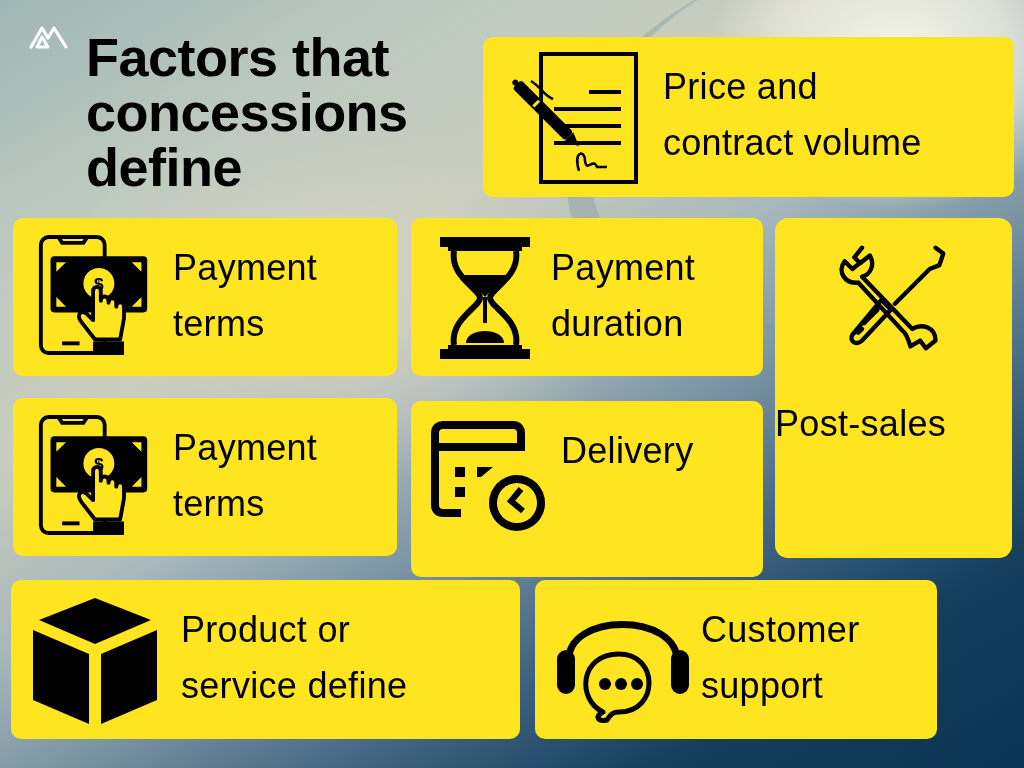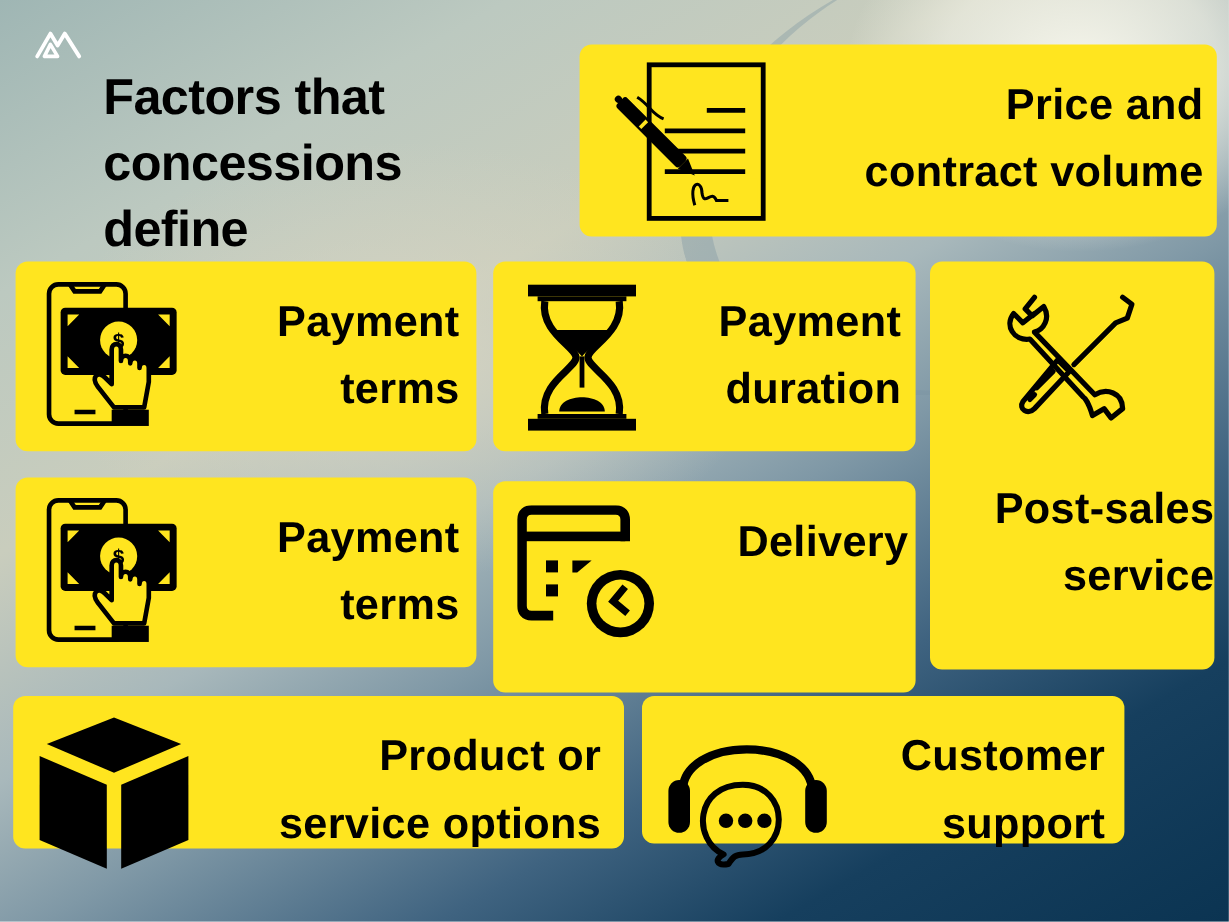--- a/index.html
+++ b/index.html
@@ -15,32 +15,31 @@
   .swoosh {
     position:absolute; left:560px; top:-40px; width:520px; height:360px;
     border-radius:50%;
     border-left:26px solid rgba(120,145,160,0.35);
     transform:rotate(-18deg);
     pointer-events:none;
   }
   .logo { position:absolute; left:28px; top:24px; width:42px; height:26px; }
   .title {
     position:absolute; left:86px; top:30px;
-    font-size:42px; line-height:55px; font-weight:700; color:#000;
+    font-size:54px; line-height:55px; font-weight:700; color:#000;
     letter-spacing:-0.5px;
-    margin-top:23px;
   }
   .title span { display:block; }
   .card {
     position:absolute; background:#ffe51f; border-radius:10px;
     display:flex; align-items:center;
   }
   .card .icon { position:absolute; }
   .card .label {
-    position:absolute; text-align:right; font-weight:700; color:#000;
+    position:absolute; text-align:left; font-weight:400; color:#000;
     font-size:36px; line-height:56px; letter-spacing:0.3px;
   }
   .card .label span { display:block; white-space:nowrap; }
 </style>
 </head>
 <body>
 
 <div class="swoosh"></div>
 
 <svg class="logo" viewBox="0 0 42 26">
@@ -107,33 +106,32 @@
     <path d="M22 38 L68 38 C 60 48, 50 54, 45 60 C 40 54, 30 48, 22 38 Z" fill="#000"></path>
     <rect x="43" y="60" width="4" height="26" fill="#000"></rect>
     <path d="M26 106 C 26 90, 64 90, 64 106 Z" fill="#000"></path>
   </svg>
   <div class="label" style="left:140px;top:22px;width:200px;">
     <span>Payment</span>
     <span>duration</span>
   </div>
 </div>
 
-<div class="card" style="left:775px;top:218px;width:237px;height:340px;">
+<div class="card" style="left:775px;top:218px;width:237px;height:340px;border-radius:13px;">
   <svg class="icon" viewBox="0 0 120 120" style="left:58px;top:22px;width:120px;height:116px;">
     <g fill="none" stroke="#000" stroke-width="4.5" stroke-linejoin="round" stroke-linecap="round">
       <path d="M28 8 L20 18 L26 24 L36 16 C 42 26, 36 36, 28 38 L 80 92 C 90 86, 104 90, 104 104 L 94 112 L 88 104 L 78 110 C 74 96, 70 94, 70 94 L 24 44 C 10 46, 2 32, 10 22 L 18 30 L 28 22"></path>
       <path d="M104 8 L112 14 L108 26 L98 30 L62 66"></path>
       <path d="M48 62 L58 72 L28 104 C 22 110, 14 104, 18 98 Z"></path>
       <line x1="30" y1="86" x2="44" y2="72"></line>
       <line x1="24" y1="96" x2="28" y2="92"></line>
     </g>
   </svg>
   <div class="label" style="left:0;top:178px;width:237px;">
     <span>Post-sales</span>
-    <span>service</span>
   </div>
 </div>
 
 <div class="card" style="left:13px;top:398px;width:384px;height:158px;">
   <svg class="icon" viewBox="0 0 120 130" style="left:24px;top:14px;width:116px;height:128px;">
     <rect x="4" y="4" width="66" height="120" rx="8" fill="none" stroke="#000" stroke-width="4"></rect>
     <path d="M22 4 L26 10 L48 10 L52 4" fill="none" stroke="#000" stroke-width="4"></path>
     <line x1="26" y1="114" x2="44" y2="114" stroke="#000" stroke-width="4"></line>
     <rect x="14" y="24" width="100" height="58" rx="4" fill="#000"></rect>
     <path d="M20 30 L30 30 L20 40 Z M108 30 L98 30 L108 40 Z M20 76 L30 76 L20 66 Z M108 76 L98 76 L108 66 Z" fill="#ffe51f"></path>
@@ -157,33 +155,33 @@
     <path d="M46 46 L62 46 L50 56 L46 56 Z" fill="#000"></path>
     <circle cx="86" cy="82" r="28" fill="#000"></circle>
     <circle cx="86" cy="82" r="20" fill="#ffe51f"></circle>
     <path d="M90 68 L80 80 L92 90" fill="none" stroke="#000" stroke-width="6" stroke-linejoin="miter"></path>
   </svg>
   <div class="label" style="left:150px;top:22px;width:196px;">
     <span>Delivery</span>
   </div>
 </div>
 
-<div class="card" style="left:11px;top:580px;width:509px;height:127px;">
+<div class="card" style="left:11px;top:580px;width:509px;height:159px;">
   <svg class="icon" viewBox="0 0 130 130" style="left:20px;top:16px;width:130px;height:130px;">
     <polygon points="64,2 120,24 64,48 8,24" fill="#000"></polygon>
     <polygon points="2,34 58,58 58,128 2,104" fill="#000"></polygon>
     <polygon points="126,34 70,58 70,128 126,104" fill="#000"></polygon>
   </svg>
   <div class="label" style="left:170px;top:22px;width:320px;">
     <span>Product or</span>
-    <span>service options</span>
+    <span>service define</span>
   </div>
 </div>
 
-<div class="card" style="left:535px;top:580px;width:402px;height:123px;">
+<div class="card" style="left:535px;top:580px;width:402px;height:159px;">
   <svg class="icon" viewBox="0 0 136 136" style="left:20px;top:12px;width:136px;height:136px;">
     <path d="M14 70 C 10 20, 124 20, 122 70" fill="none" stroke="#000" stroke-width="7"></path>
     <rect x="2" y="58" width="18" height="44" rx="9" fill="#000"></rect>
     <rect x="116" y="58" width="18" height="44" rx="9" fill="#000"></rect>
     <path d="M48 120 C 22 108, 24 62, 64 62 C 104 62, 104 120, 64 120 C 58 120, 56 122, 52 128 C 42 130, 40 124, 48 120 Z" fill="none" stroke="#000" stroke-width="5" stroke-linejoin="round"></path>
     <circle cx="50" cy="92" r="6" fill="#000"></circle>
     <circle cx="66" cy="92" r="6" fill="#000"></circle>
     <circle cx="82" cy="92" r="6" fill="#000"></circle>
   </svg>
   <div class="label" style="left:166px;top:22px;width:220px;">

